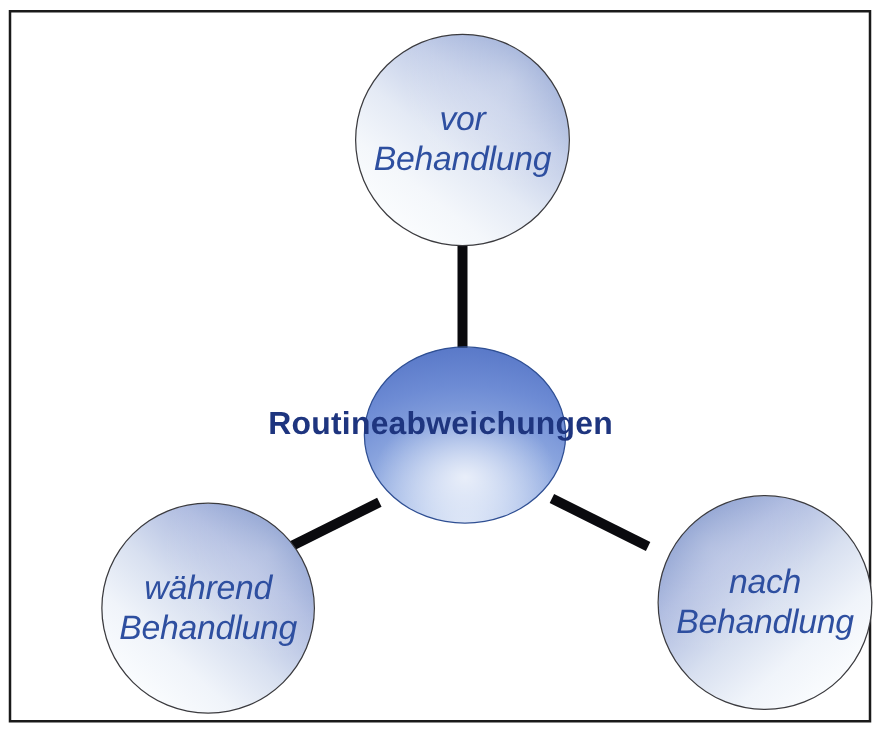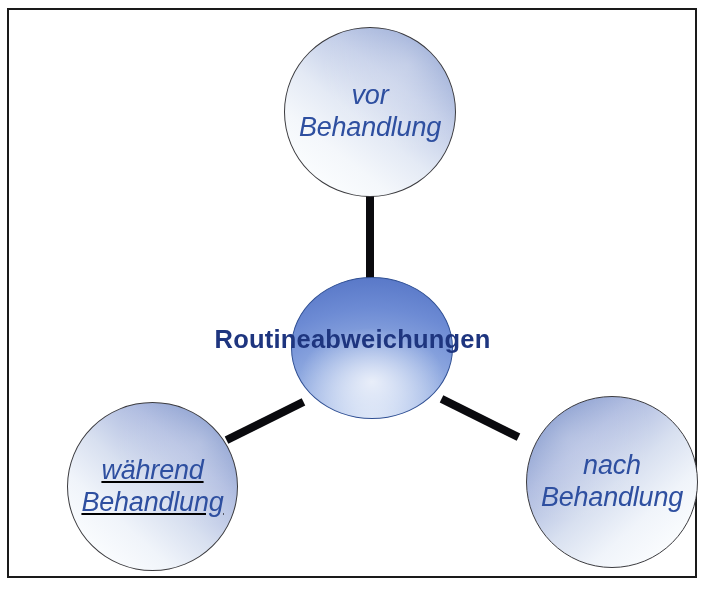--- a/index.html
+++ b/index.html
@@ -95,35 +95,34 @@
         #6e86c4 0%,
         #93a6d4 14%,
         #c2cde8 34%,
         #e4eaf5 55%,
         #f4f7fb 72%,
         #fbfdfe 88%,
         #ffffff 100%);
   }
 
   #node-waehrend {
-    left: 67px;
+    left: 81px;
     top: 402px;
     width: 171px;
     height: 169px;
     background:
       radial-gradient(circle at 78% 24%, rgba(255,255,255,0.26) 0%, rgba(255,255,255,0) 46%),
       linear-gradient(222deg,
         #4f6ab4 0%,
         #7f95cb 13%,
         #aebbe0 30%,
         #d8e0f0 52%,
         #f0f4fa 70%,
         #fafcfe 86%,
         #ffffff 100%);
-    text-decoration: underline;
   }
 
   #node-nach {
     left: 526px;
     top: 396px;
     width: 172px;
     height: 172px;
     background:
       radial-gradient(circle at 24% 24%, rgba(255,255,255,0.24) 0%, rgba(255,255,255,0) 46%),
       linear-gradient(138deg,

